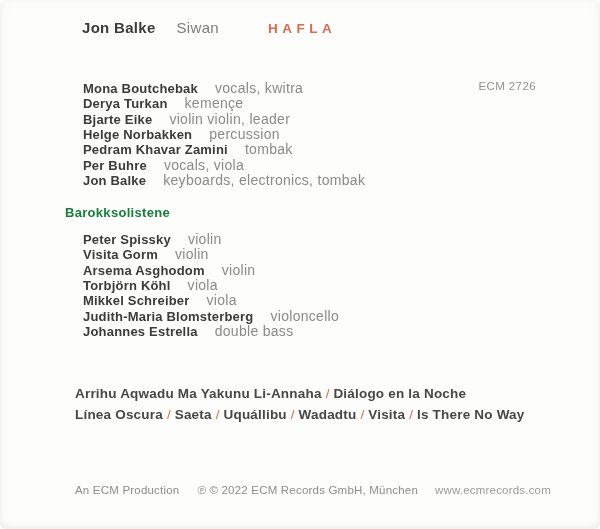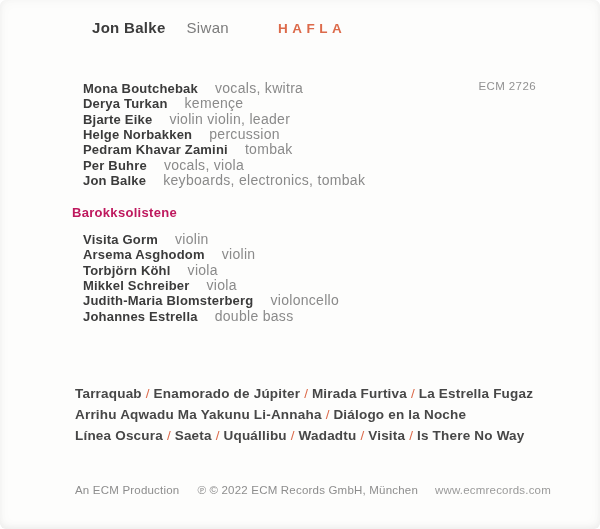--- a/index.html
+++ b/index.html
@@ -14,21 +14,21 @@
     height: 529px;
     background: #fdfdfc;
     overflow: hidden;
     box-shadow: inset 0 -2px 6px rgba(0,0,0,0.05), inset 0 0 14px rgba(0,0,0,0.03);
     border-radius: 6px;
     color: var(--text-dark, #3c3c3c);
   }
   .header {
     position: absolute;
     top: 19px;
-    left: 92px;
+    left: 82px;
     white-space: nowrap;
     font-size: 15px;
     text-align: center;
   }
   .artist {
     font-weight: 700;
     color: var(--text-dark, #3c3c3c);
     letter-spacing: 0.3px;
   }
   .series {
@@ -70,24 +70,24 @@
   }
   .credit-instrument {
     margin-left: 17px;
     font-size: 14px;
     color: #8a8a8a;
     letter-spacing: 0.3px;
   }
   .ensemble-heading {
     position: absolute;
     top: 205px;
-    left: 72px;
+    left: 65px;
     font-weight: 700;
     font-size: 13px;
-    color: #be185d;
+    color: #15803d;
     letter-spacing: 0.3px;
   }
   .tracklist {
     position: absolute;
     top: 383px;
     left: 75px;
     width: 480px;
   }
   .track-line {
     line-height: 21px;
@@ -139,30 +139,30 @@
       <div class="credit-row"><span class="credit-name">Bjarte Eike</span><span class="credit-instrument">violin violin, leader</span></div>
       <div class="credit-row"><span class="credit-name">Helge Norbakken</span><span class="credit-instrument">percussion</span></div>
       <div class="credit-row"><span class="credit-name">Pedram Khavar Zamini</span><span class="credit-instrument">tombak</span></div>
       <div class="credit-row"><span class="credit-name">Per Buhre</span><span class="credit-instrument">vocals, viola</span></div>
       <div class="credit-row"><span class="credit-name">Jon Balke</span><span class="credit-instrument">keyboards, electronics, tombak</span></div>
     </div>
 
   <div class="ensemble-heading">Barokksolistene</div>
 
   <div class="credits ensemble-list">
+      <div class="credit-row"><span class="credit-name">Peter Spissky</span><span class="credit-instrument">violin</span></div>
       <div class="credit-row"><span class="credit-name">Visita Gorm</span><span class="credit-instrument">violin</span></div>
       <div class="credit-row"><span class="credit-name">Arsema Asghodom</span><span class="credit-instrument">violin</span></div>
       <div class="credit-row"><span class="credit-name">Torbjörn Köhl</span><span class="credit-instrument">viola</span></div>
       <div class="credit-row"><span class="credit-name">Mikkel Schreiber</span><span class="credit-instrument">viola</span></div>
       <div class="credit-row"><span class="credit-name">Judith-Maria Blomsterberg</span><span class="credit-instrument">violoncello</span></div>
       <div class="credit-row"><span class="credit-name">Johannes Estrella</span><span class="credit-instrument">double bass</span></div>
     </div>
 
   <div class="tracklist">
-      <div class="track-line"><span class="track-title">Tarraquab</span><span class="slash">/</span><span class="track-title">Enamorado de Júpiter</span><span class="slash">/</span><span class="track-title">Mirada Furtiva</span><span class="slash">/</span><span class="track-title">La Estrella Fugaz</span></div>
       <div class="track-line"><span class="track-title">Arrihu Aqwadu Ma Yakunu Li-Annaha</span><span class="slash">/</span><span class="track-title">Diálogo en la Noche</span></div>
       <div class="track-line"><span class="track-title">Línea Oscura</span><span class="slash">/</span><span class="track-title">Saeta</span><span class="slash">/</span><span class="track-title">Uquállibu</span><span class="slash">/</span><span class="track-title">Wadadtu</span><span class="slash">/</span><span class="track-title">Visita</span><span class="slash">/</span><span class="track-title">Is There No Way</span></div>
     </div>
 
   <div class="footer">
     <span class="production">An ECM Production</span><span class="copyright">℗ © 2022 ECM Records GmbH, München</span><span class="website">www.ecmrecords.com</span>
   </div>
 
 </div>
 

